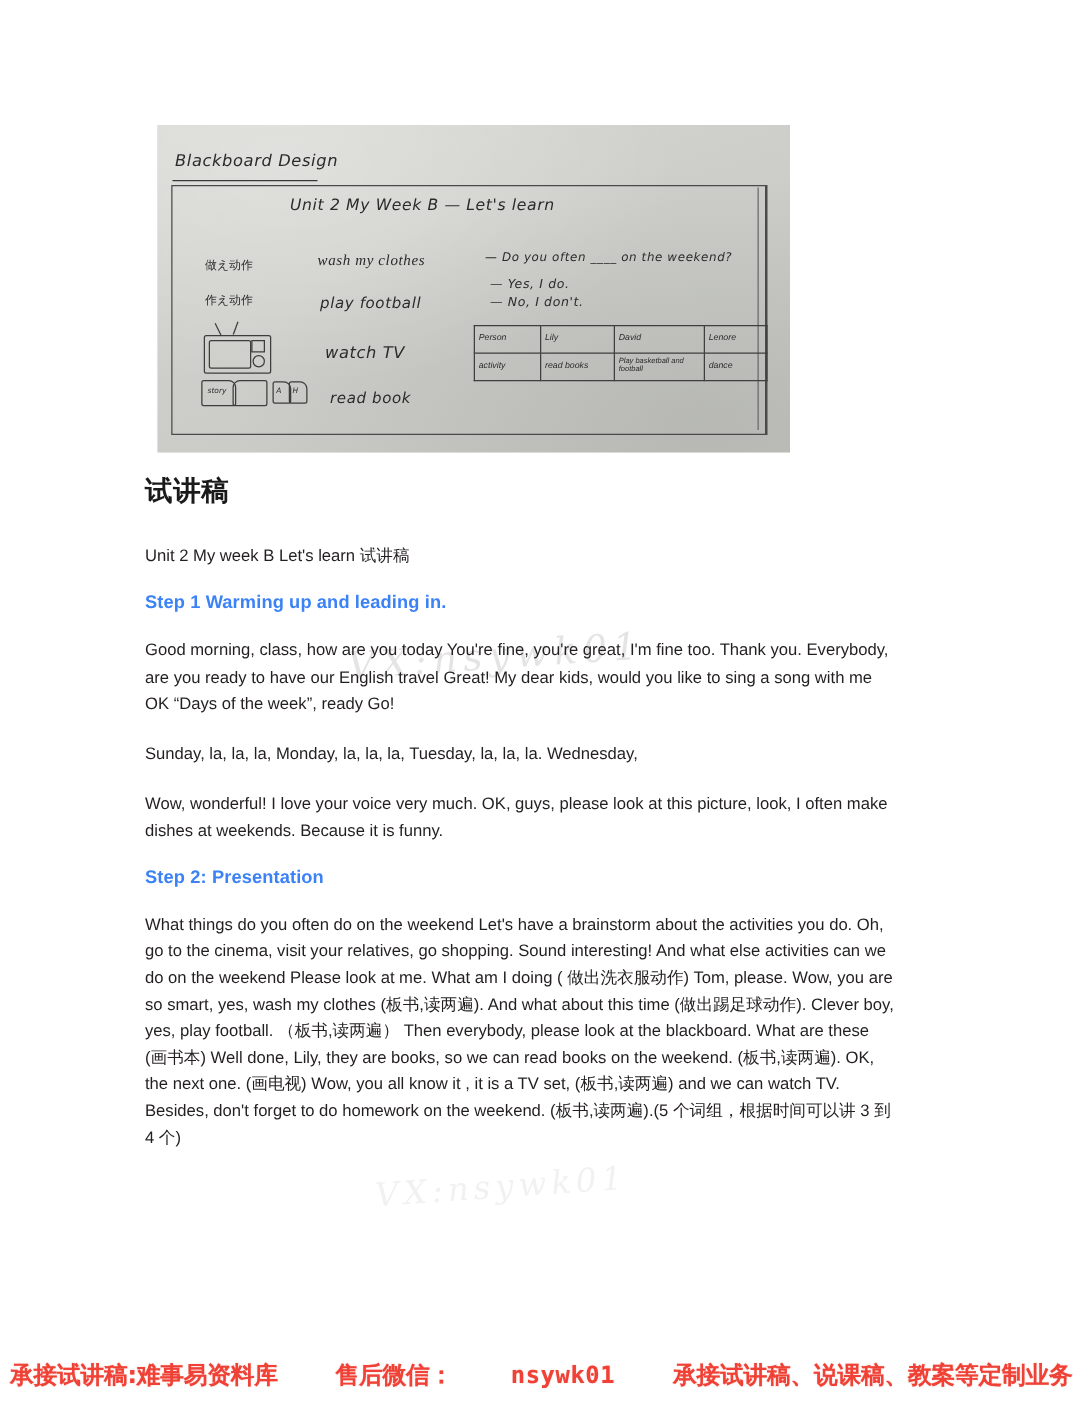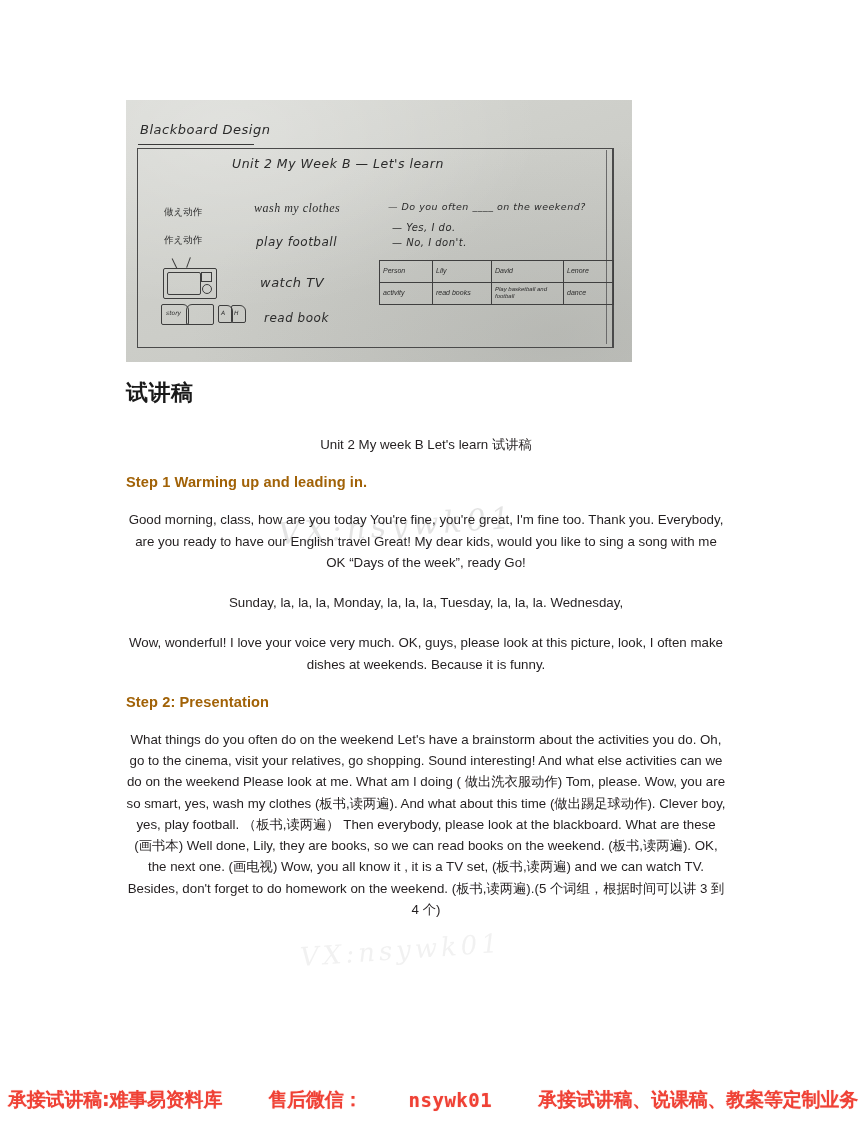--- a/index.html
+++ b/index.html
@@ -146,44 +146,44 @@
     position: absolute;
     font-family: "DejaVu Sans", sans-serif;
     font-size: 6px;
     color: #2d2d2d;
     font-style: italic;
   }
 
   
   .doc {
     position: absolute;
-    left: 126px;
+    left: 116px;
     top: 378px;
     width: 616px;
   }
   h1.doc-h1 {
     font-family: "DejaVu Sans", sans-serif;
     font-size: 22px;
     font-weight: bold;
     margin: 0 0 26px 0;
     color: #1a1a1a;
     letter-spacing: 0.5px;
   }
   p.doc-p {
     font-size: 13.3px;
     line-height: 1.60;
     margin: 0 16px 19px 0;
     color: #231f20;
-    text-align: center;
+    text-align: left;
   }
   h2.doc-h2 {
     font-size: 14.6px;
     font-weight: bold;
     margin: 0 0 19px 0;
-    color: #a16207;
+    color: #3b82f6;
     letter-spacing: .1px;
   }
   h2.doc-h2.tight { margin-top: 4px; }
   .gap-lg { margin-bottom: 24px; }
 
   
   .watermark {
     position: absolute;
     left: 278px;
     top: 508px;

